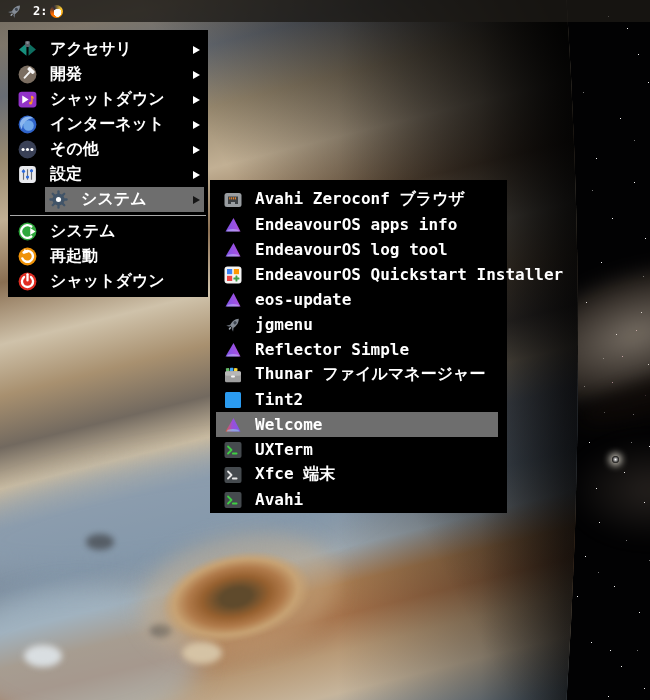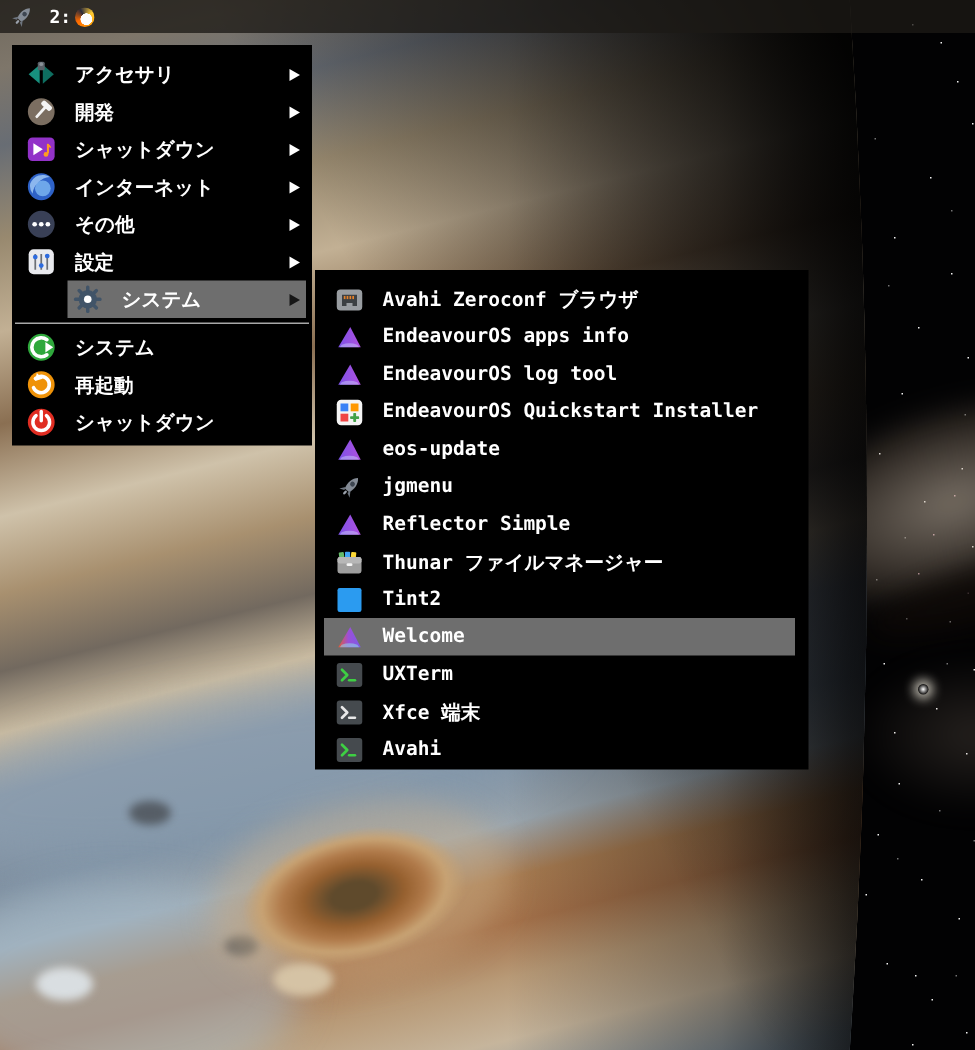--- a/index.html
+++ b/index.html
@@ -63,27 +63,27 @@
       display:flex;align-items:center;padding-left:5px;gap:9px;z-index:5;}
   .tb-rocket{width:19px;height:19px;}
   .tb-task{display:flex;align-items:center;gap:3px;color:#fff;font-size:12px;font-weight:bold;}
   .ff{width:13px;height:13px;border-radius:50%;
       background:radial-gradient(circle at 58% 60%, #fdfdfd 0 35%, rgba(255,255,255,0) 37%),
                  conic-gradient(from 150deg,#ff9b06,#ff6a00,#2b2b3a,#ffcc33,#ff9b06);}
 
   
   .menu{position:absolute;background:#000;z-index:10;}
   #main-menu{left:8px;top:30px;width:200px;padding:7px 0 3px 0;}
-  #submenu{left:210px;top:180px;width:329px;padding:7px 0 1px 0;}
+  #submenu{left:210px;top:180px;width:297px;padding:7px 0 1px 0;}
   .row{height:25px;display:flex;align-items:center;margin:0 4px 0 6px;cursor:default;}
   #submenu .row{margin:0 9px 0 6px;}
   .row.sel{background:#6e6e6e;margin-left:37px;}
   .ic{width:21px;height:21px;margin-left:3px;flex:0 0 auto;}
   #submenu .ic{width:20px;height:20px;margin-left:7px;}
-  .lbl{color:#fff;font-size:13px;font-weight:700;margin-left:12px;white-space:nowrap;flex:1;}
+  .lbl{color:#fff;font-size:16px;font-weight:700;margin-left:12px;white-space:nowrap;flex:1;}
   .arr{width:0;height:0;border-left:7px solid #fff;border-top:4.5px solid transparent;
        border-bottom:4.5px solid transparent;margin-right:4px;}
   .row.sel .arr{border-left-color:#161616;}
   .sep{height:1px;background:#a8a8a8;margin:3px 2px;}
 </style>
 </head>
 <body>
 
 <svg width="0" height="0" style="position:absolute">
   <defs>

